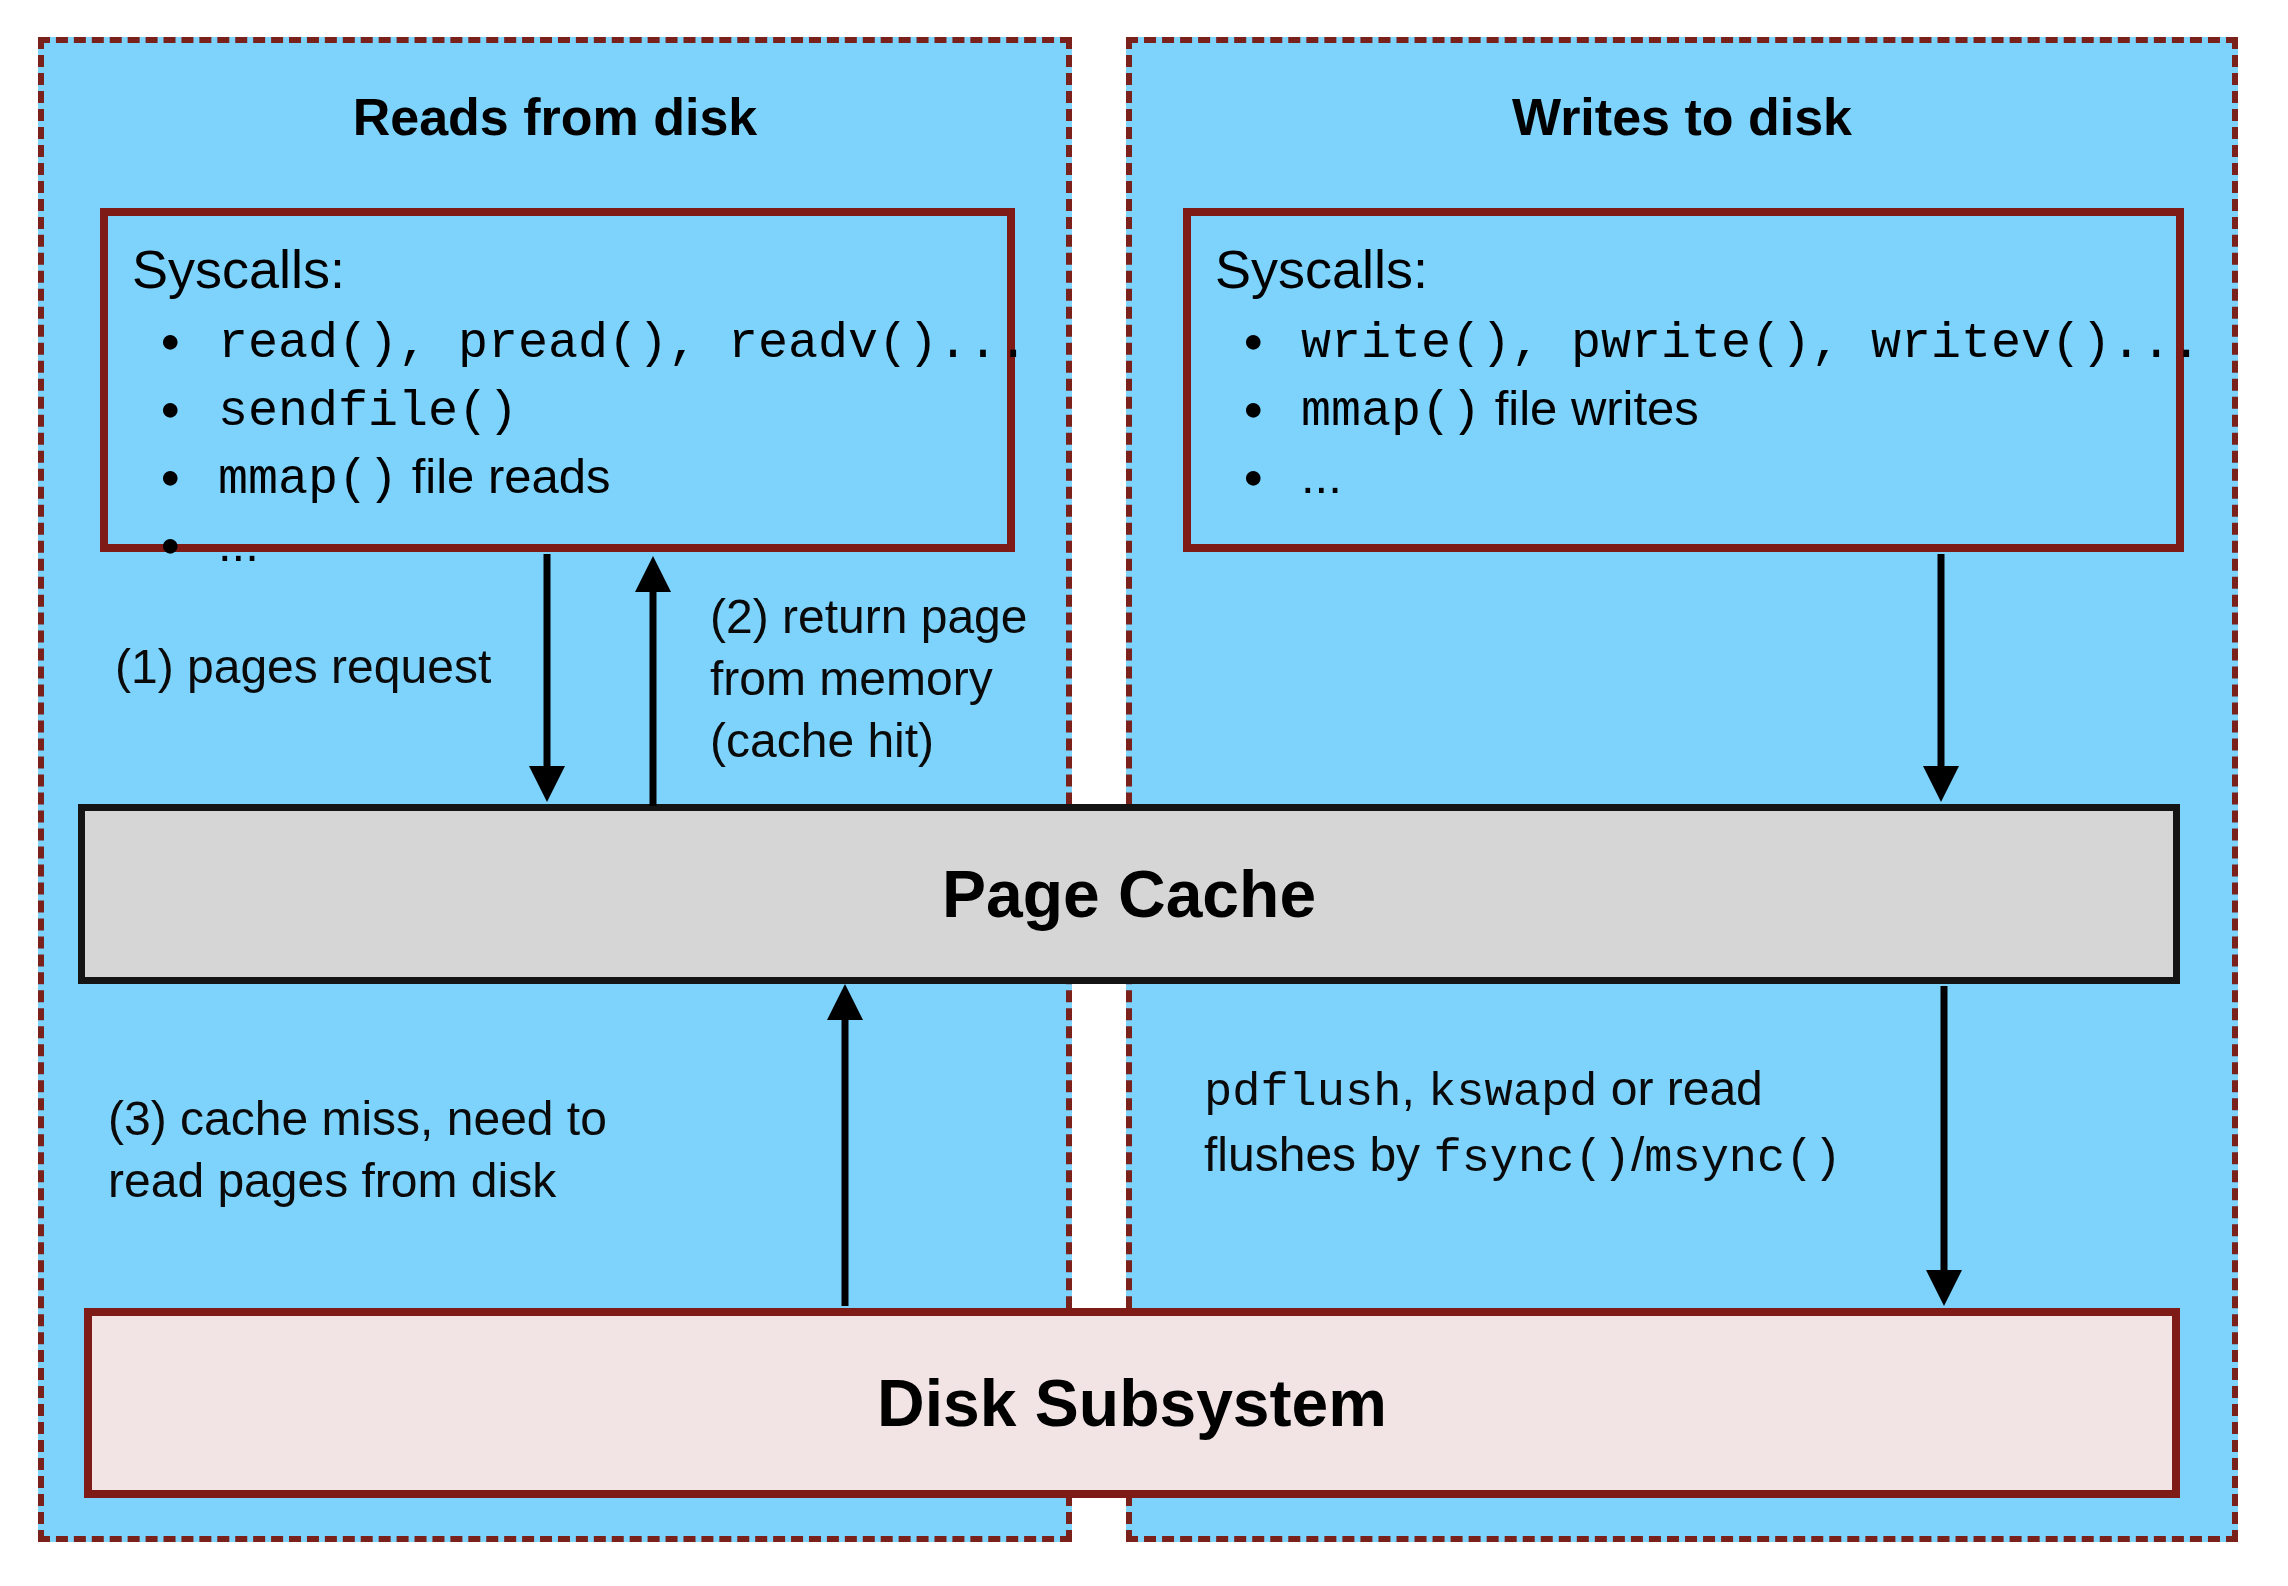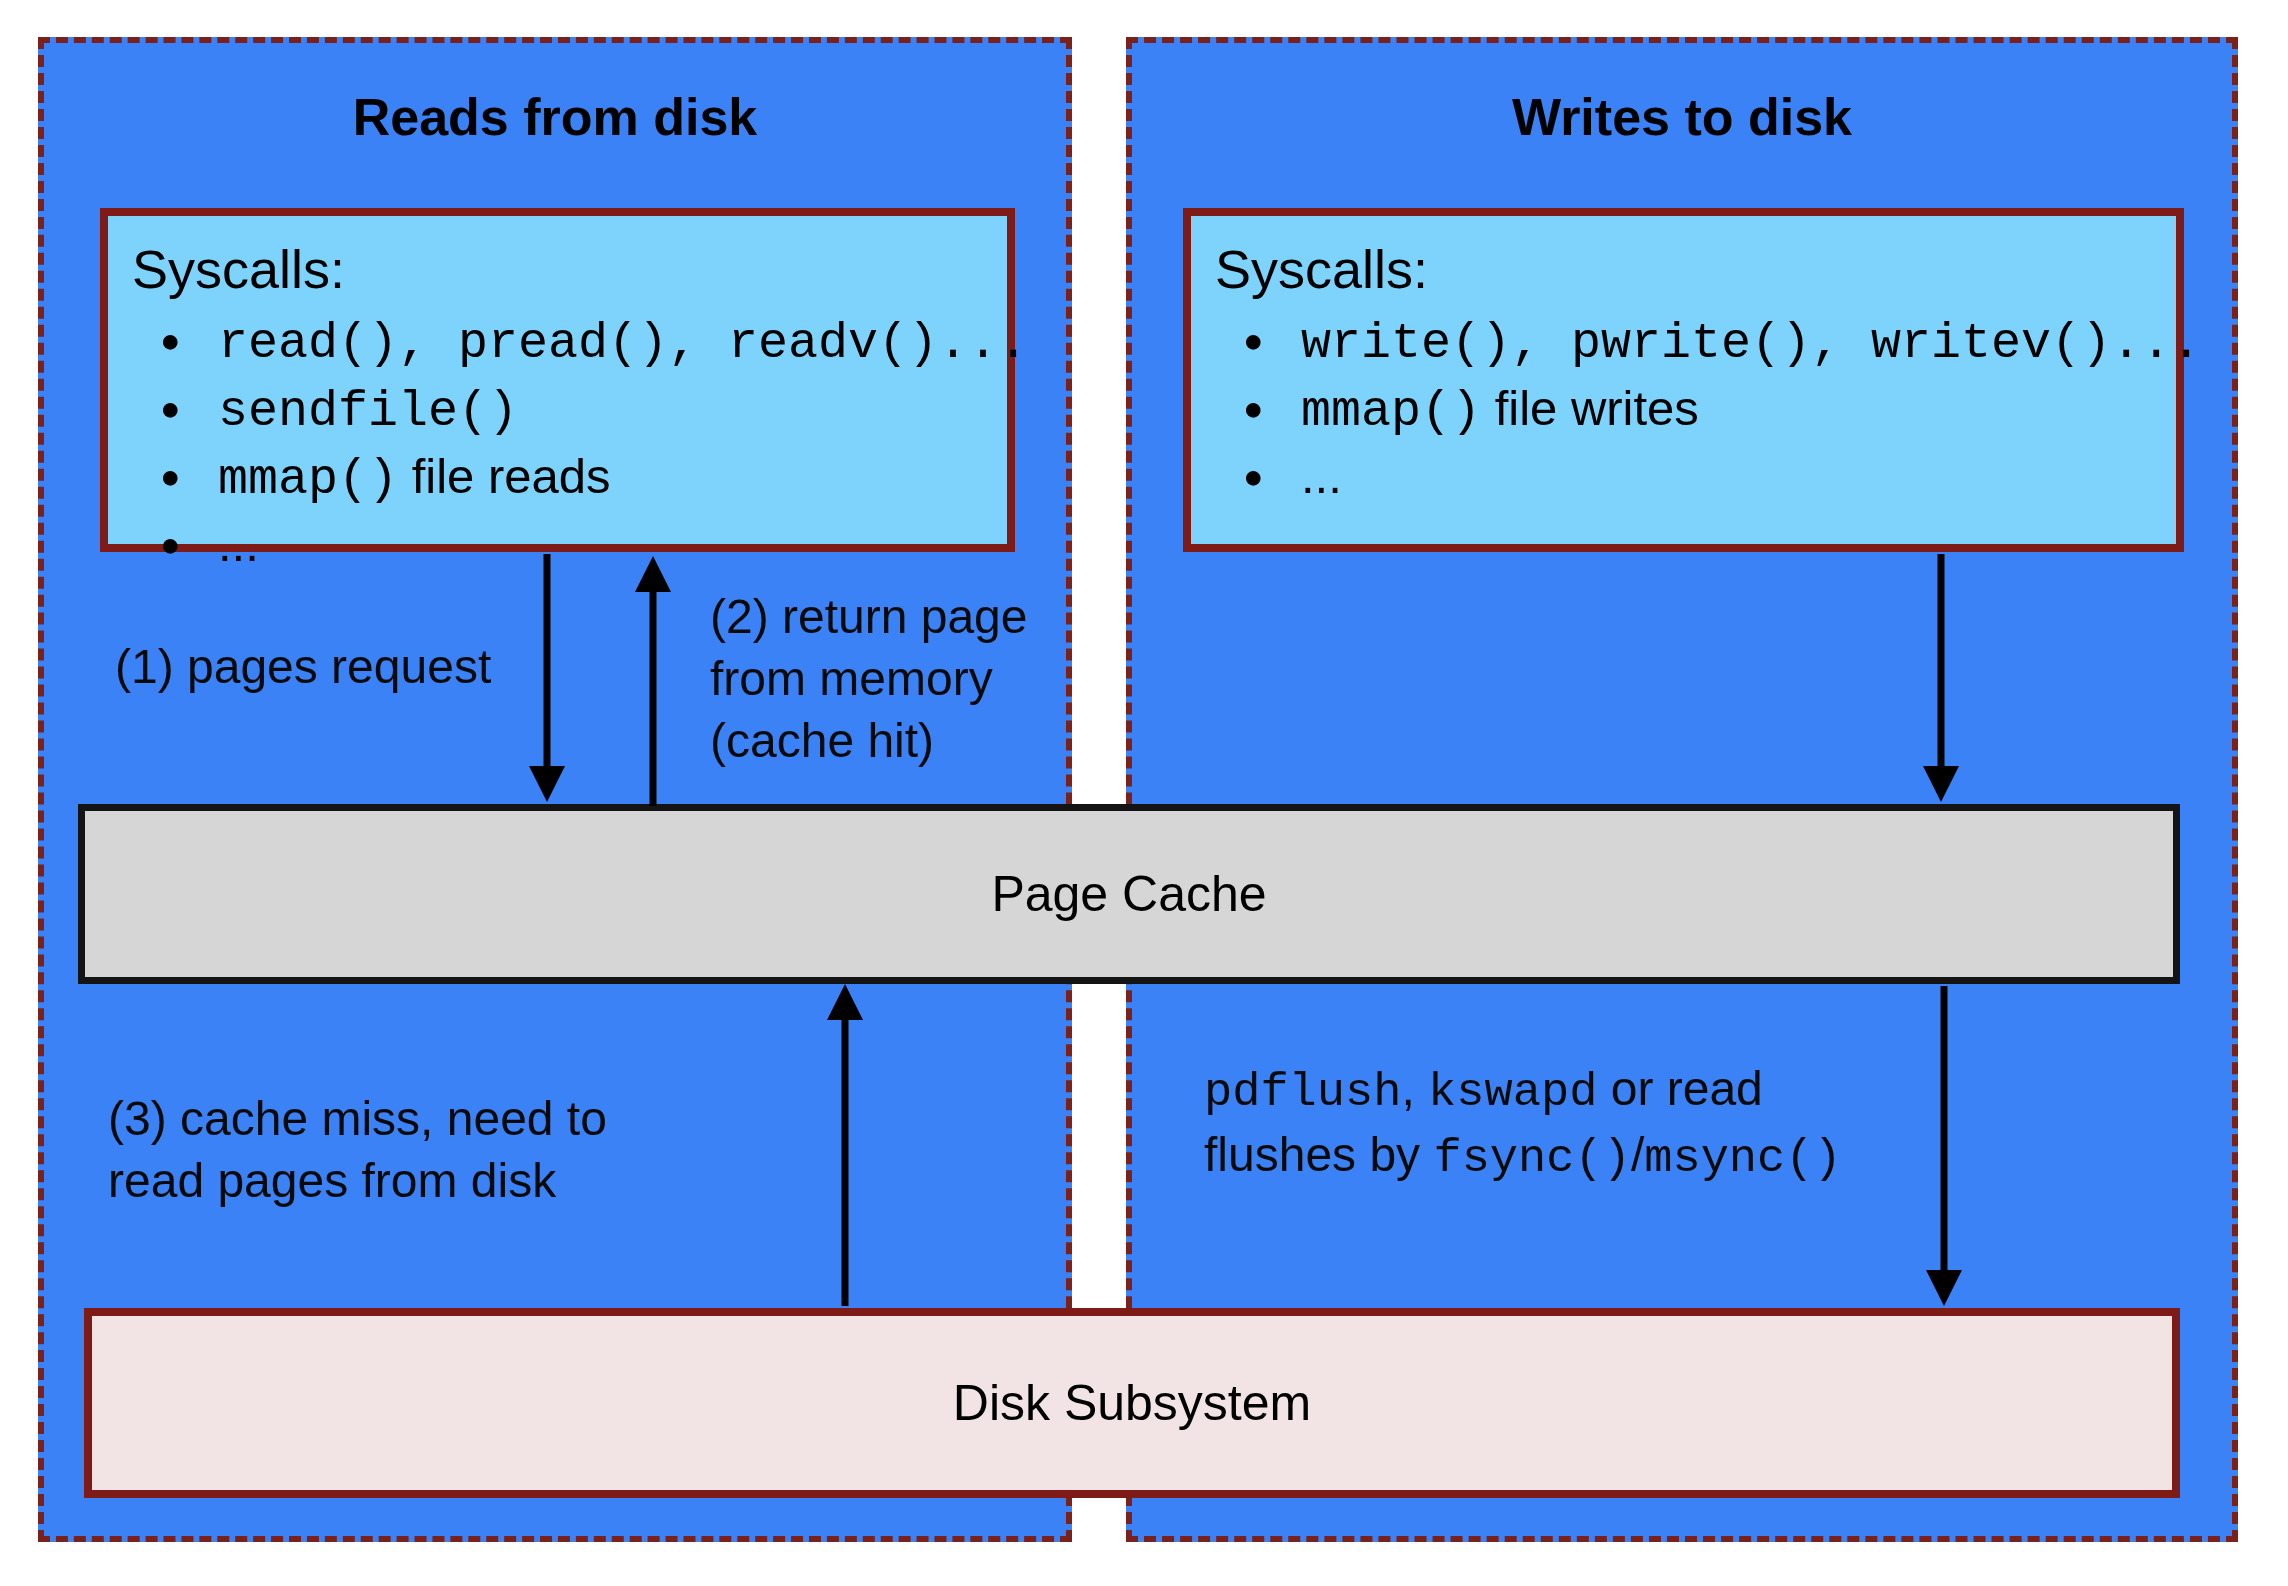--- a/index.html
+++ b/index.html
@@ -1,38 +1,38 @@
 <!DOCTYPE html>
 <html><head>
 <meta charset="utf-8">
 <style>
   html,body{margin:0;padding:0;background:#ffffff;}
   body{width:2288px;height:1586px;position:relative;font-family:"Liberation Sans",sans-serif;color:#000;}
   .canvas{position:absolute;left:0;top:0;width:2288px;height:1586px;}
 
-  .panel{position:absolute;top:37px;height:1505px;background:#3b82f6;
+  .panel{position:absolute;top:37px;height:1505px;background:#7dd3fc;
          border:6px dashed #7a211c;box-sizing:border-box;}
   .panel-left{left:38px;width:1034px;}
   .panel-right{left:1126px;width:1112px;}
   .panel-title{position:absolute;top:44px;left:0;right:0;text-align:center;
                font-size:52px;font-weight:bold;letter-spacing:0;}
 
   .syscall-box{position:absolute;background:#7dd3fc;border:8px solid #7e1b16;
                box-sizing:border-box;padding:20px 24px 0 24px;}
   .box-reads{left:100px;top:208px;width:915px;height:344px;}
   .box-writes{left:1183px;top:208px;width:1001px;height:344px;}
   .box-heading{font-size:54px;line-height:66px;}
   .syscall-list{list-style:none;margin:6px 0 0 0;padding:0;}
   .syscall-list li{position:relative;padding-left:86px;font-size:49px;line-height:65px;white-space:nowrap;}
   .syscall-list li::before{content:"\25CF";position:absolute;left:28px;top:0;font-size:34px;}
   .mono{font-family:"Liberation Mono",monospace;}
   .syscall-list .mono{font-size:50px;}
 
   .bar{position:absolute;box-sizing:border-box;display:flex;align-items:center;
-       justify-content:center;font-weight:normal;font-size:50px;}
+       justify-content:center;font-weight:bold;font-size:66px;}
   .bar-cache{left:78px;top:804px;width:2102px;height:180px;background:#d6d6d6;border:7px solid #141414;}
   .bar-disk{left:84px;top:1308px;width:2096px;height:190px;background:#f2e4e4;border:8px solid #7e1b16;}
 
   .note{position:absolute;font-size:48px;line-height:62px;color:#0a0a0a;white-space:nowrap;}
   .note .mono{font-size:47px;}
 
   .arrows{position:absolute;left:0;top:0;width:2288px;height:1586px;pointer-events:none;}
 </style>
 </head>
 <body>

